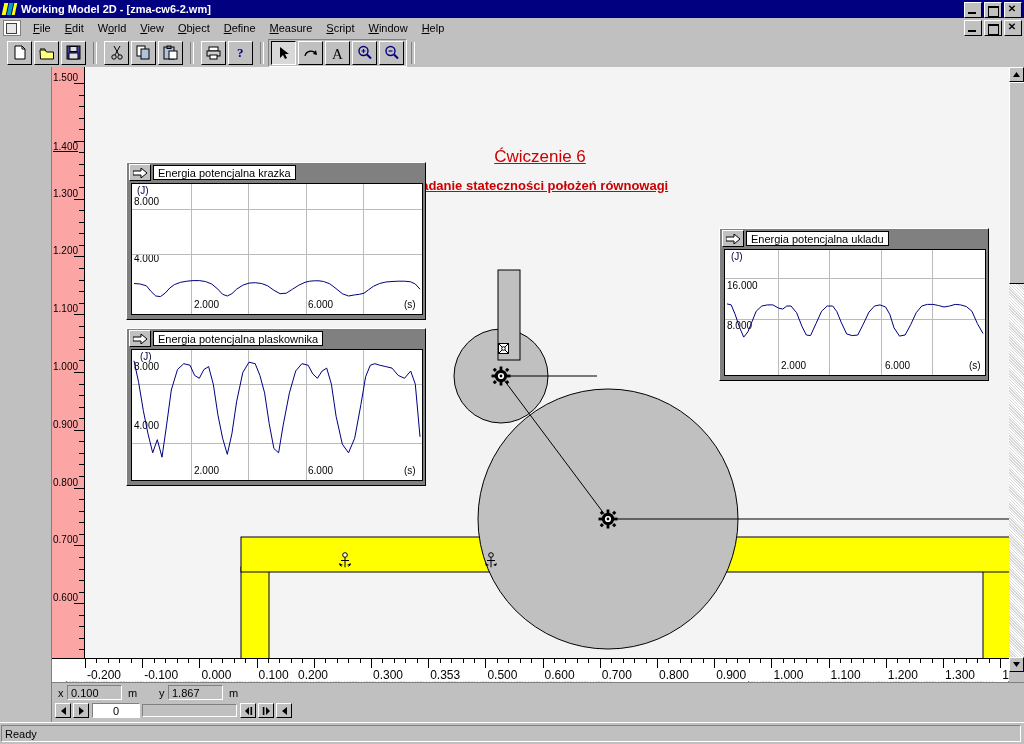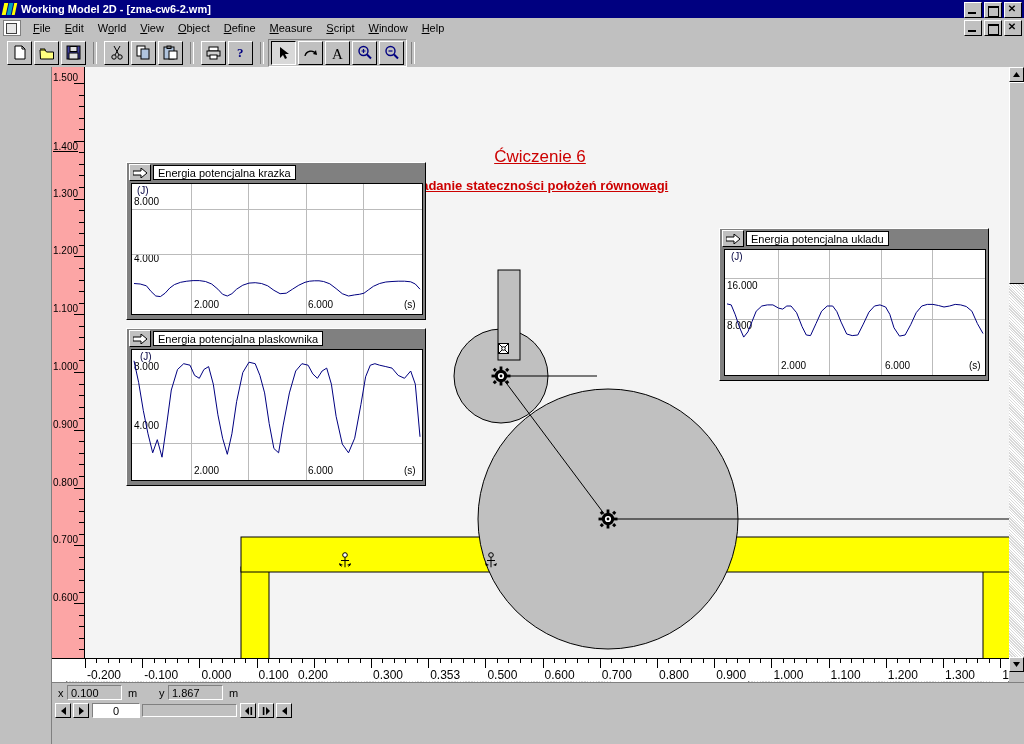--- a/index.html
+++ b/index.html
@@ -1067,14 +1067,17 @@
           <path d="M4 0 L8 4 L4 8 z" fill="#000"></path>
         </svg>
     </div>
     <div class="pb-btn" style="left:224px;">
       <svg width="5" height="8">
           <path d="M5 0 L5 8 L0 4 z" fill="#000"></path>
         </svg>
     </div>
   </div>
 
+  <div class="statusbar">
+    <div class="status-pane">Ready</div>
+  </div>
 
 </div>
 
 </body></html>

